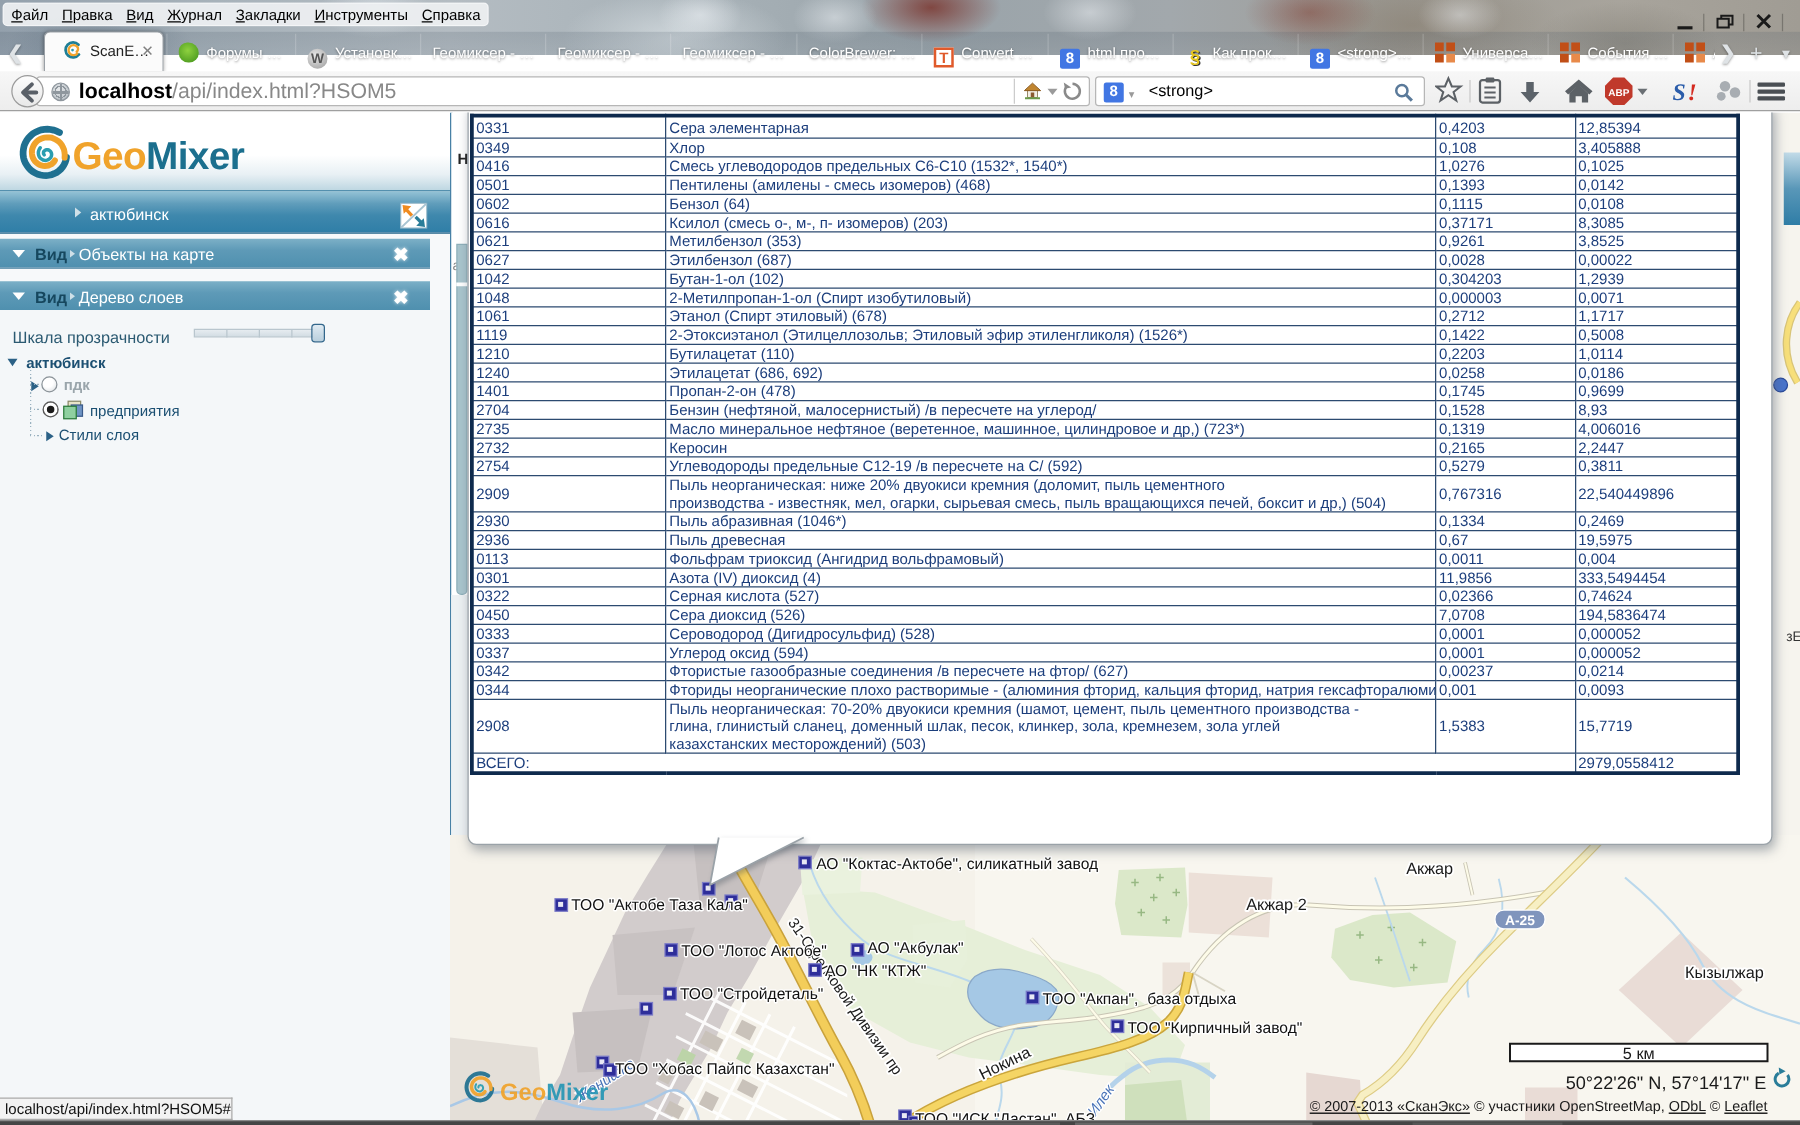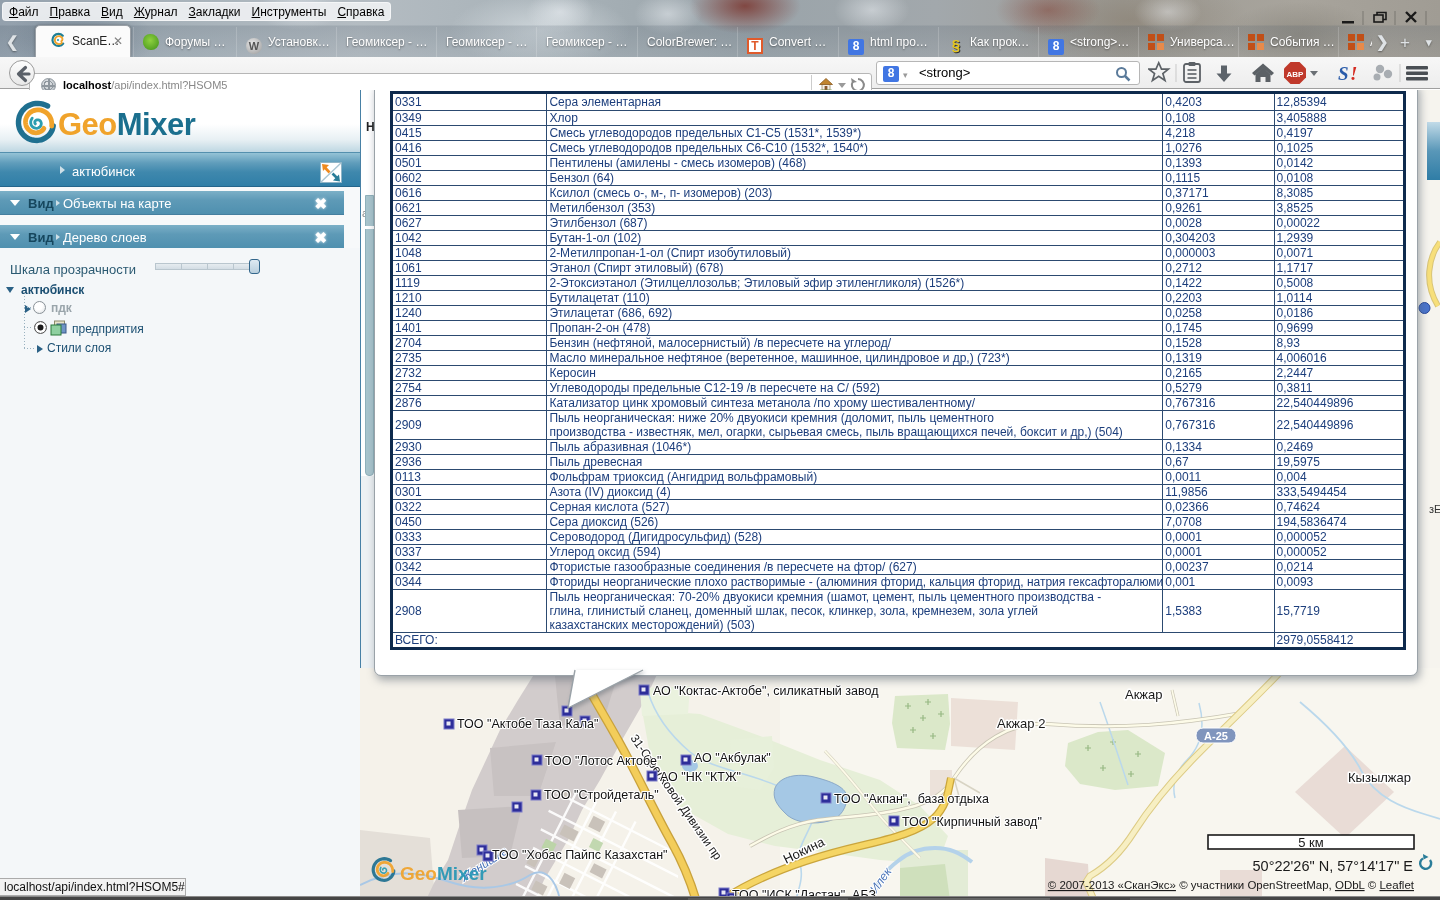--- a/index.html
+++ b/index.html
@@ -1,20 +1,20 @@
 <!DOCTYPE html>
 <html><head>
 <meta charset="utf-8">
 <style>
 * { margin:0; padding:0; box-sizing:border-box; }
 html,body { width:1440px; height:900px; overflow:hidden; font-family:"Liberation Sans", sans-serif; }
 #stage { position:absolute; left:0; top:0; width:1440px; height:900px; background:#fff; }
 
 
-#glass { position:absolute; left:0; top:0; width:1440px; height:57px;
+#glass { position:absolute; left:0; top:0; width:1440px; height:44px;
   background:
     linear-gradient(rgba(0,0,0,0) 0 25px, rgba(70,85,100,.18) 26px, rgba(110,125,140,.08) 56px),
     radial-gradient(60px 30px at 300px 8px, rgba(235,240,245,.5), rgba(235,240,245,0) 75%),
     radial-gradient(45px 28px at 560px 12px, rgba(238,242,246,.55), rgba(238,242,246,0) 75%),
     radial-gradient(45px 28px at 668px 14px, rgba(238,242,246,.5), rgba(238,242,246,0) 75%),
     radial-gradient(50px 30px at 872px 10px, rgba(238,242,246,.5), rgba(238,242,246,0) 75%),
     radial-gradient(45px 26px at 1168px 12px, rgba(240,243,246,.45), rgba(240,243,246,0) 75%),
     radial-gradient(70px 35px at 1048px 10px, rgba(130,62,50,.5), rgba(130,62,50,0) 75%),
     radial-gradient(80px 40px at 745px 6px, rgba(122,48,40,.8), rgba(122,48,40,0) 70%),
     radial-gradient(120px 50px at 540px 30px, rgba(215,222,226,.8), rgba(215,222,226,0) 75%),
@@ -41,22 +41,22 @@
 .fav.blocks { background:
   linear-gradient(#c14f17,#c14f17) 0 0/7px 7px no-repeat,
   linear-gradient(#c14f17,#c14f17) 9px 0/7px 7px no-repeat,
   linear-gradient(#c14f17,#c14f17) 0 9px/7px 7px no-repeat,
   linear-gradient(#e88a4a,#e88a4a) 9px 9px/7px 7px no-repeat; }
 
 #navbar { position:absolute; left:0; top:57px; width:1440px; height:32px;
   background:linear-gradient(#f7f7f7,#ededed); border-bottom:1px solid #9f9f9f; }
 #backbtn { position:absolute; left:9px; top:3px; width:26px; height:26px; border-radius:50%;
   background:linear-gradient(#fdfdfd,#e8e8e8); border:1px solid #9b9b9b; color:#555; text-align:center; font-weight:bold; }
-#urlbar { position:absolute; left:29px; top:16px; width:843px; height:24px; background:#fff; border:1px solid #b6b6b6;
-  border-radius:3px; font-size:11px; line-height:22px; color:#000;text-align:center; }
+#urlbar { position:absolute; left:29px; top:4px; width:843px; height:24px; background:#fff; border:1px solid #b6b6b6;
+  border-radius:3px; font-size:17px; line-height:22px; color:#000;text-align:center; }
 #urlbar .globe { position:absolute; left:11px; top:4px; width:15px; height:15px; border-radius:50%;
   background:
    radial-gradient(circle at 50% 50%, transparent 0 4px, #8f979e 4px 5px, transparent 5px),
    linear-gradient(90deg, transparent 6px, #8f979e 6px 8px, transparent 8px),
    linear-gradient(transparent 6px, #8f979e 6px 8px, transparent 8px),
    radial-gradient(circle at 40% 35%, #e8eaec, #adb5bc);
   border:1px solid #8f979e; }
 #urlbar .txt { position:absolute; left:33px; top:0; }
 #urlbar .ctrls { position:absolute; right:2px; top:1px; width:58px; height:20px; border-left:1px solid #ccc; padding-left:6px; color:#777; }
 #searchbar { position:absolute; left:876px; top:4px; width:264px; height:24px; background:#fff; border:1px solid #b6b6b6;
@@ -81,21 +81,21 @@
 .hbar1 .bt { color:#16475e; font-weight:bold;margin-top:27px; }
 .xbtn { position:absolute; right:17px; top:4px; color:#fff; font-weight:bold; font-size:15px; text-shadow:0 0 3px rgba(255,255,255,.8); }
 .caret { position:absolute; left:10px; top:9px; width:0; height:0; border-left:5px solid transparent; border-right:5px solid transparent; border-top:6px solid #fff; }
 #panelbody { position:absolute; left:0; top:158px; width:361px; height:652px; background:#f4f7f9; }
 .radio { width:13px; height:13px; border-radius:50%; background:radial-gradient(circle at 40% 35%, #fff 40%, #d8dde0); border:1px solid #8a9298; display:inline-block; }
 .radio.rc { background:#fff; box-shadow:inset 0 0 0 2.5px #fff, inset 0 0 0 7px #1a1a1a; border-color:#555; }
 
 
 #popup { position:absolute; left:374px; top:-8px; width:1044px; height:594px; background:#fff;
   border:1px solid #9aa2a8; border-radius:7px; box-shadow:2px 4px 9px rgba(80,92,108,.5); }
-#tbl { position:absolute; left:15px; top:8px; width:1016px; border-collapse:collapse; table-layout:fixed;
+#tbl { position:absolute; left:1px; top:8px; width:1016px; border-collapse:collapse; table-layout:fixed;
   font-size:12px; color:#1c3e7c; }
 #tbl td { border:1px solid #2c4a70; height:15px; padding:0 1px 0 2px; line-height:14px; overflow:hidden; white-space:nowrap; }
 #tbl tr.wrap td { white-space:normal; }
 #tbl { border:3px solid #0e2a4d; }
 
 
 #map { position:absolute; left:360px; top:578px; width:1080px; height:232px; }
 #strip-l { position:absolute; left:361px; top:0; width:14px; height:586px; background:#fff; }
 #strip-r { position:absolute; left:1418px; top:0; width:22px; height:586px; background:#f6f4ee; }
 
@@ -491,26 +491,20 @@
               <td>0,4203</td>
               <td>12,85394</td>
             </tr>
 <tr>
               <td>0349</td>
               <td>Хлор</td>
               <td>0,108</td>
               <td>3,405888</td>
             </tr>
 <tr>
-              <td>0415</td>
-              <td>Смесь углеводородов предельных С1-С5 (1531*, 1539*)</td>
-              <td>4,218</td>
-              <td>0,4197</td>
-            </tr>
-<tr>
               <td>0416</td>
               <td>Смесь углеводородов предельных С6-С10 (1532*, 1540*)</td>
               <td>1,0276</td>
               <td>0,1025</td>
             </tr>
 <tr>
               <td>0501</td>
               <td>Пентилены (амилены - смесь изомеров) (468)</td>
               <td>0,1393</td>
               <td>0,0142</td>
@@ -597,26 +591,20 @@
               <td>2732</td>
               <td>Керосин</td>
               <td>0,2165</td>
               <td>2,2447</td>
             </tr>
 <tr>
               <td>2754</td>
               <td>Углеводороды предельные С12-19 /в пересчете на С/ (592)</td>
               <td>0,5279</td>
               <td>0,3811</td>
-            </tr>
-<tr>
-              <td>2876</td>
-              <td>Катализатор цинк хромовый синтеза метанола /по хрому шестивалентному/</td>
-              <td>0,767316</td>
-              <td>22,540449896</td>
             </tr>
 <tr class="wrap">
               <td style="height:29px">2909</td>
               <td>Пыль неорганическая: ниже 20% двуокиси кремния (доломит, пыль цементного<br>производства - известняк, мел, огарки, сырьевая смесь, пыль вращающихся печей, боксит и др,) (504)</td>
               <td>0,767316</td>
               <td>22,540449896</td>
             </tr>
 <tr>
               <td>2930</td>
               <td>Пыль абразивная (1046*)</td>

